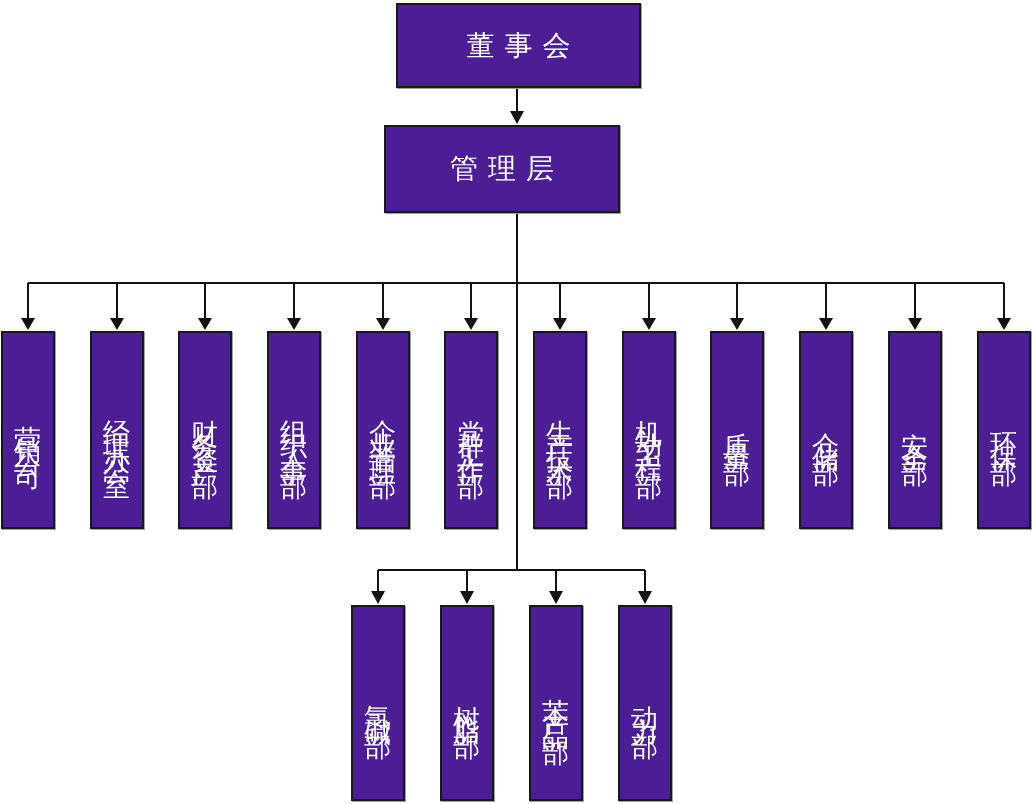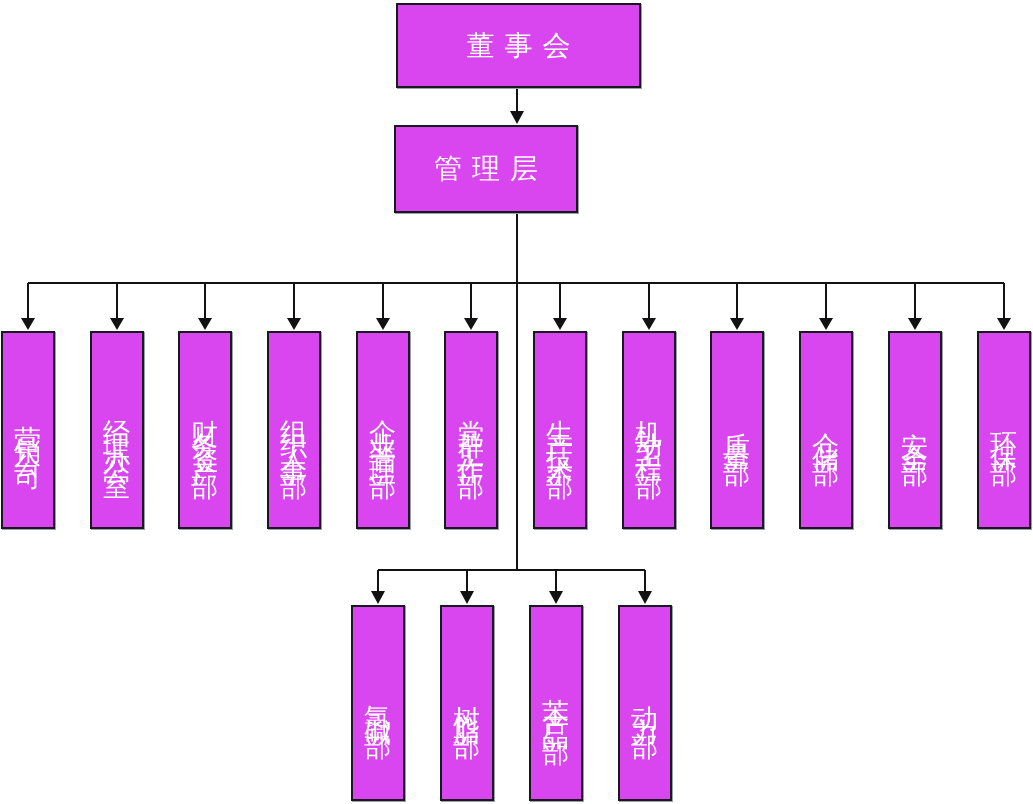--- a/index.html
+++ b/index.html
@@ -6,21 +6,21 @@
   .canvas{
     position:relative;
     width:1033px;height:804px;
     background:#ffffff;
     font-family:"DejaVu Serif","Liberation Serif",serif;
     overflow:hidden;
   }
   #connectors{position:absolute;left:0;top:0;z-index:1;}
   .box{
     position:absolute;
-    background:#d946ef;
+    background:#4c1d95;
     border:2px solid #16191d;
     box-sizing:border-box;
     display:flex;align-items:center;justify-content:center;
     color:#ffffff;
     z-index:2;
     box-shadow:1px 1px 0 #9aa0a6;
   }
   .box.h span{
     font-size:28px;
     letter-spacing:10px;
@@ -77,21 +77,21 @@
       <line x1="556" y1="570" x2="556" y2="592" stroke="#121212" stroke-width="2"></line>
       <polygon points="549,591 563,591 556,604" fill="#121212"></polygon>
       <line x1="645" y1="570" x2="645" y2="592" stroke="#121212" stroke-width="2"></line>
       <polygon points="638,591 652,591 645,604" fill="#121212"></polygon>
     </svg>
 
   <div class="box h" style="left:396px;top:3px;width:245px;height:85px">
     <span>董事会</span>
   </div>
 
-  <div class="box h" style="left:394px;top:125px;width:184px;height:88px">
+  <div class="box h" style="left:384px;top:125px;width:236px;height:88px">
     <span>管理层</span>
   </div>
 
   <div class="box v" style="left:1px;top:331px;width:54px;height:198px">
     <span>营销公司</span>
   </div>
   <div class="box v" style="left:90px;top:331px;width:54px;height:198px">
     <span>经理办公室</span>
   </div>
   <div class="box v" style="left:178px;top:331px;width:54px;height:198px">

